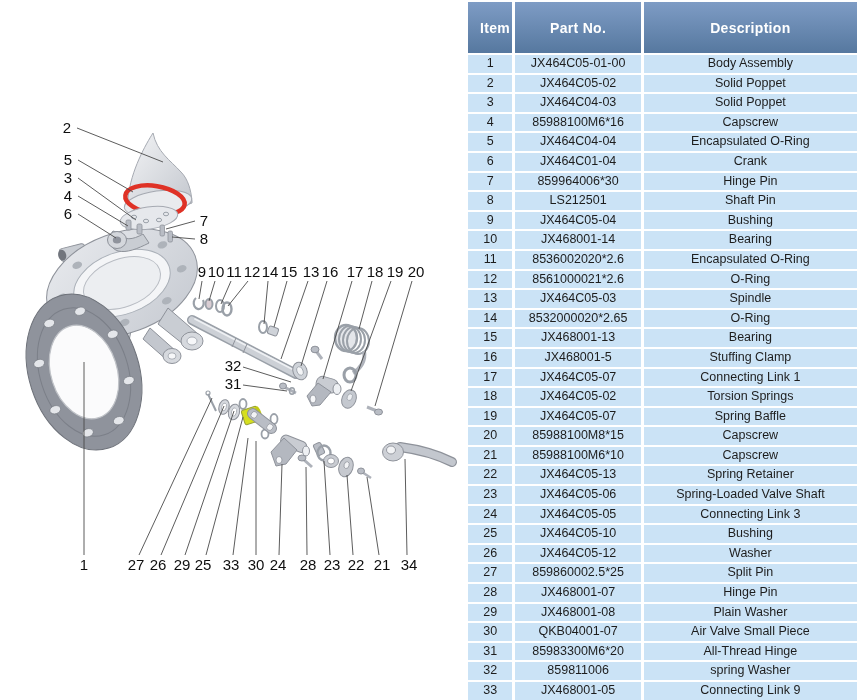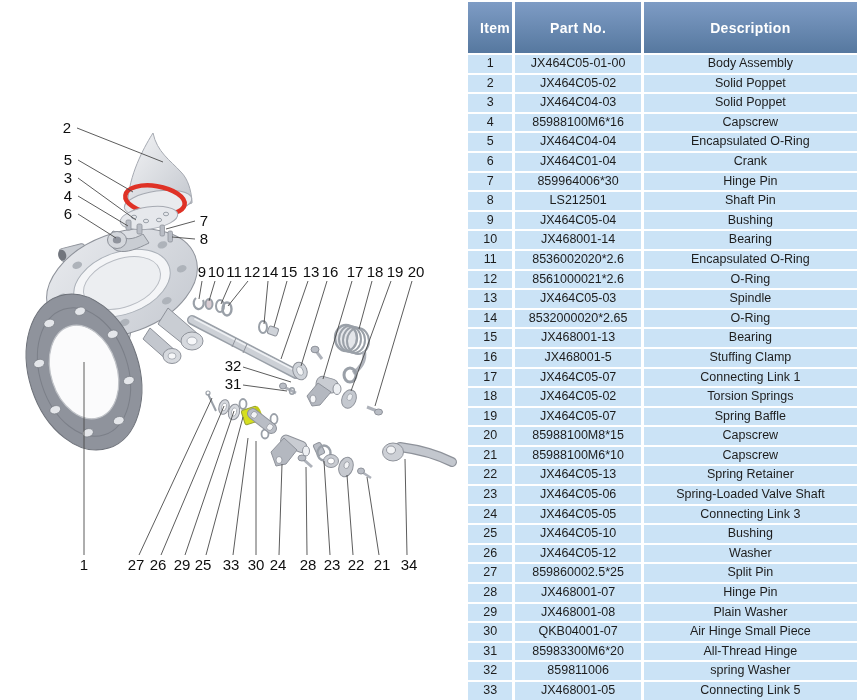--- a/index.html
+++ b/index.html
@@ -482,36 +482,36 @@
             <td>Hinge Pin</td>
           </tr>
           <tr>
             <td>29</td>
             <td>JX468001-08</td>
             <td>Plain Washer</td>
           </tr>
           <tr>
             <td>30</td>
             <td>QKB04001-07</td>
-            <td>Air Hinge Small Piece</td>
+            <td>Air Valve Small Piece</td>
           </tr>
           <tr>
             <td>31</td>
             <td>85983300M6*20</td>
             <td>All-Thread Hinge</td>
           </tr>
           <tr>
             <td>32</td>
             <td>859811006</td>
             <td>spring Washer</td>
           </tr>
           <tr>
             <td>33</td>
             <td>JX468001-05</td>
-            <td>Connecting Link 5</td>
+            <td>Connecting Link 9</td>
           </tr>
           <tr>
             <td>34</td>
             <td>JX464C05-10</td>
             <td>Handle</td>
           </tr>
         </tbody>
     </table>
   </div>
 

